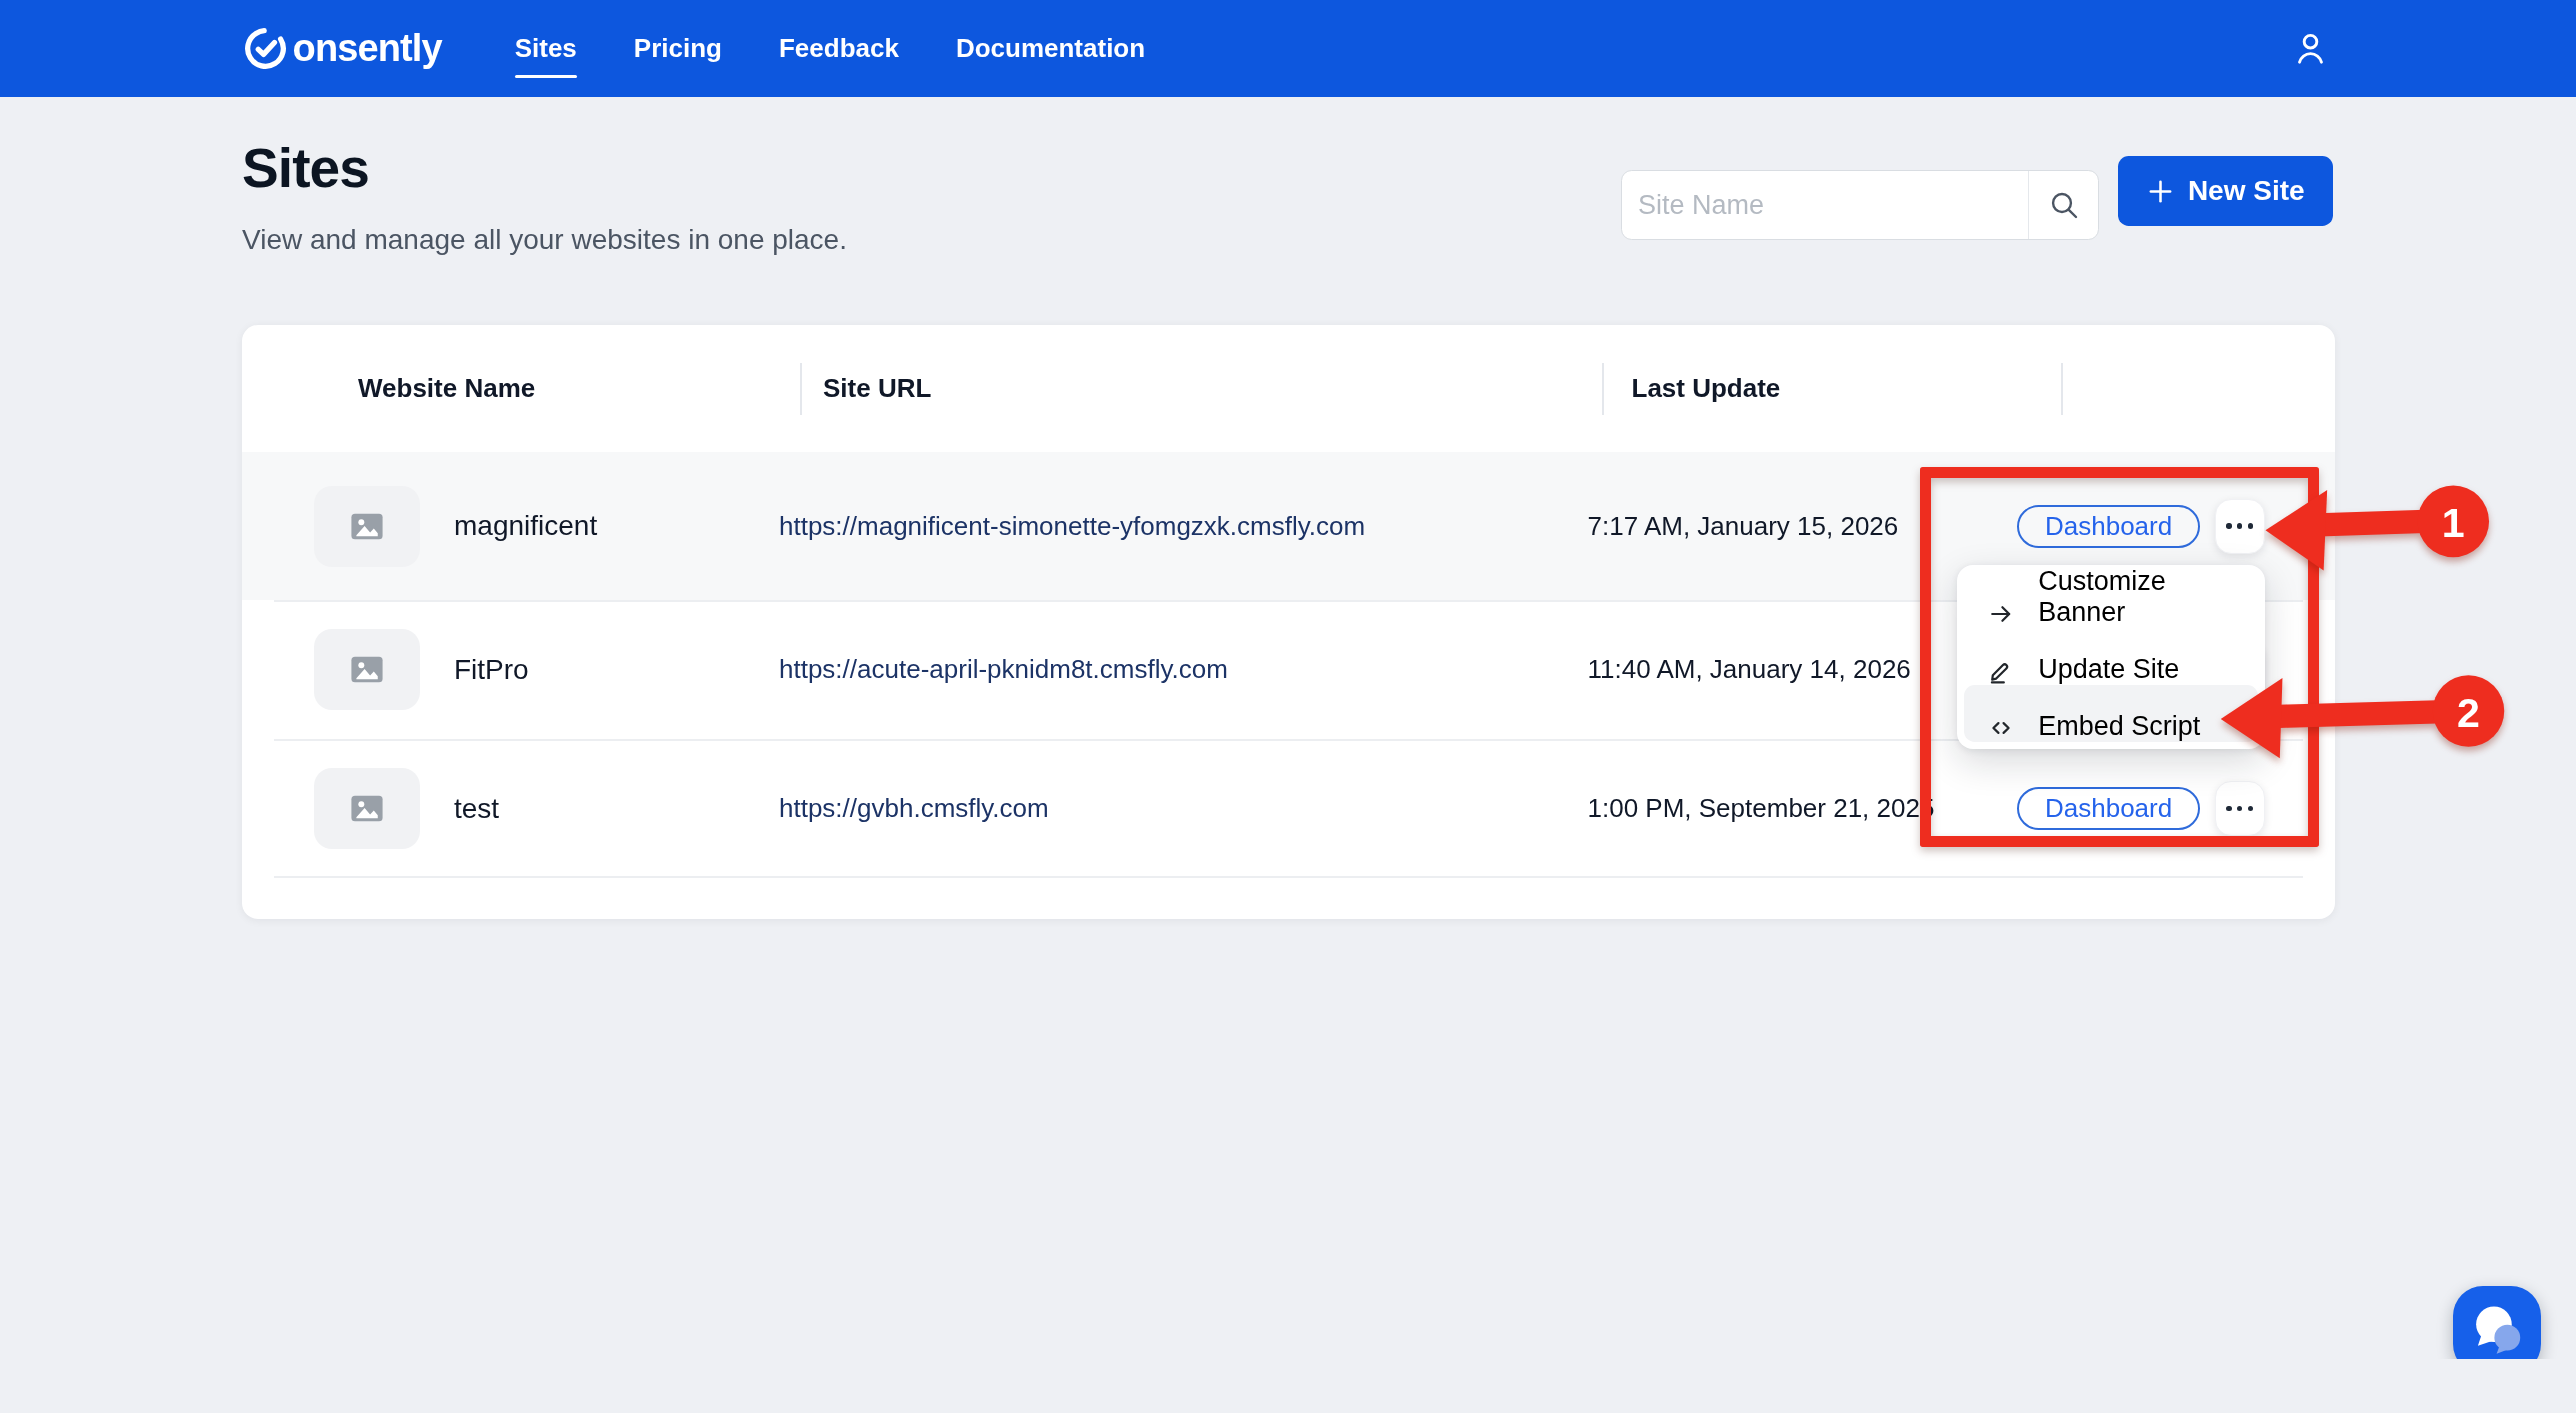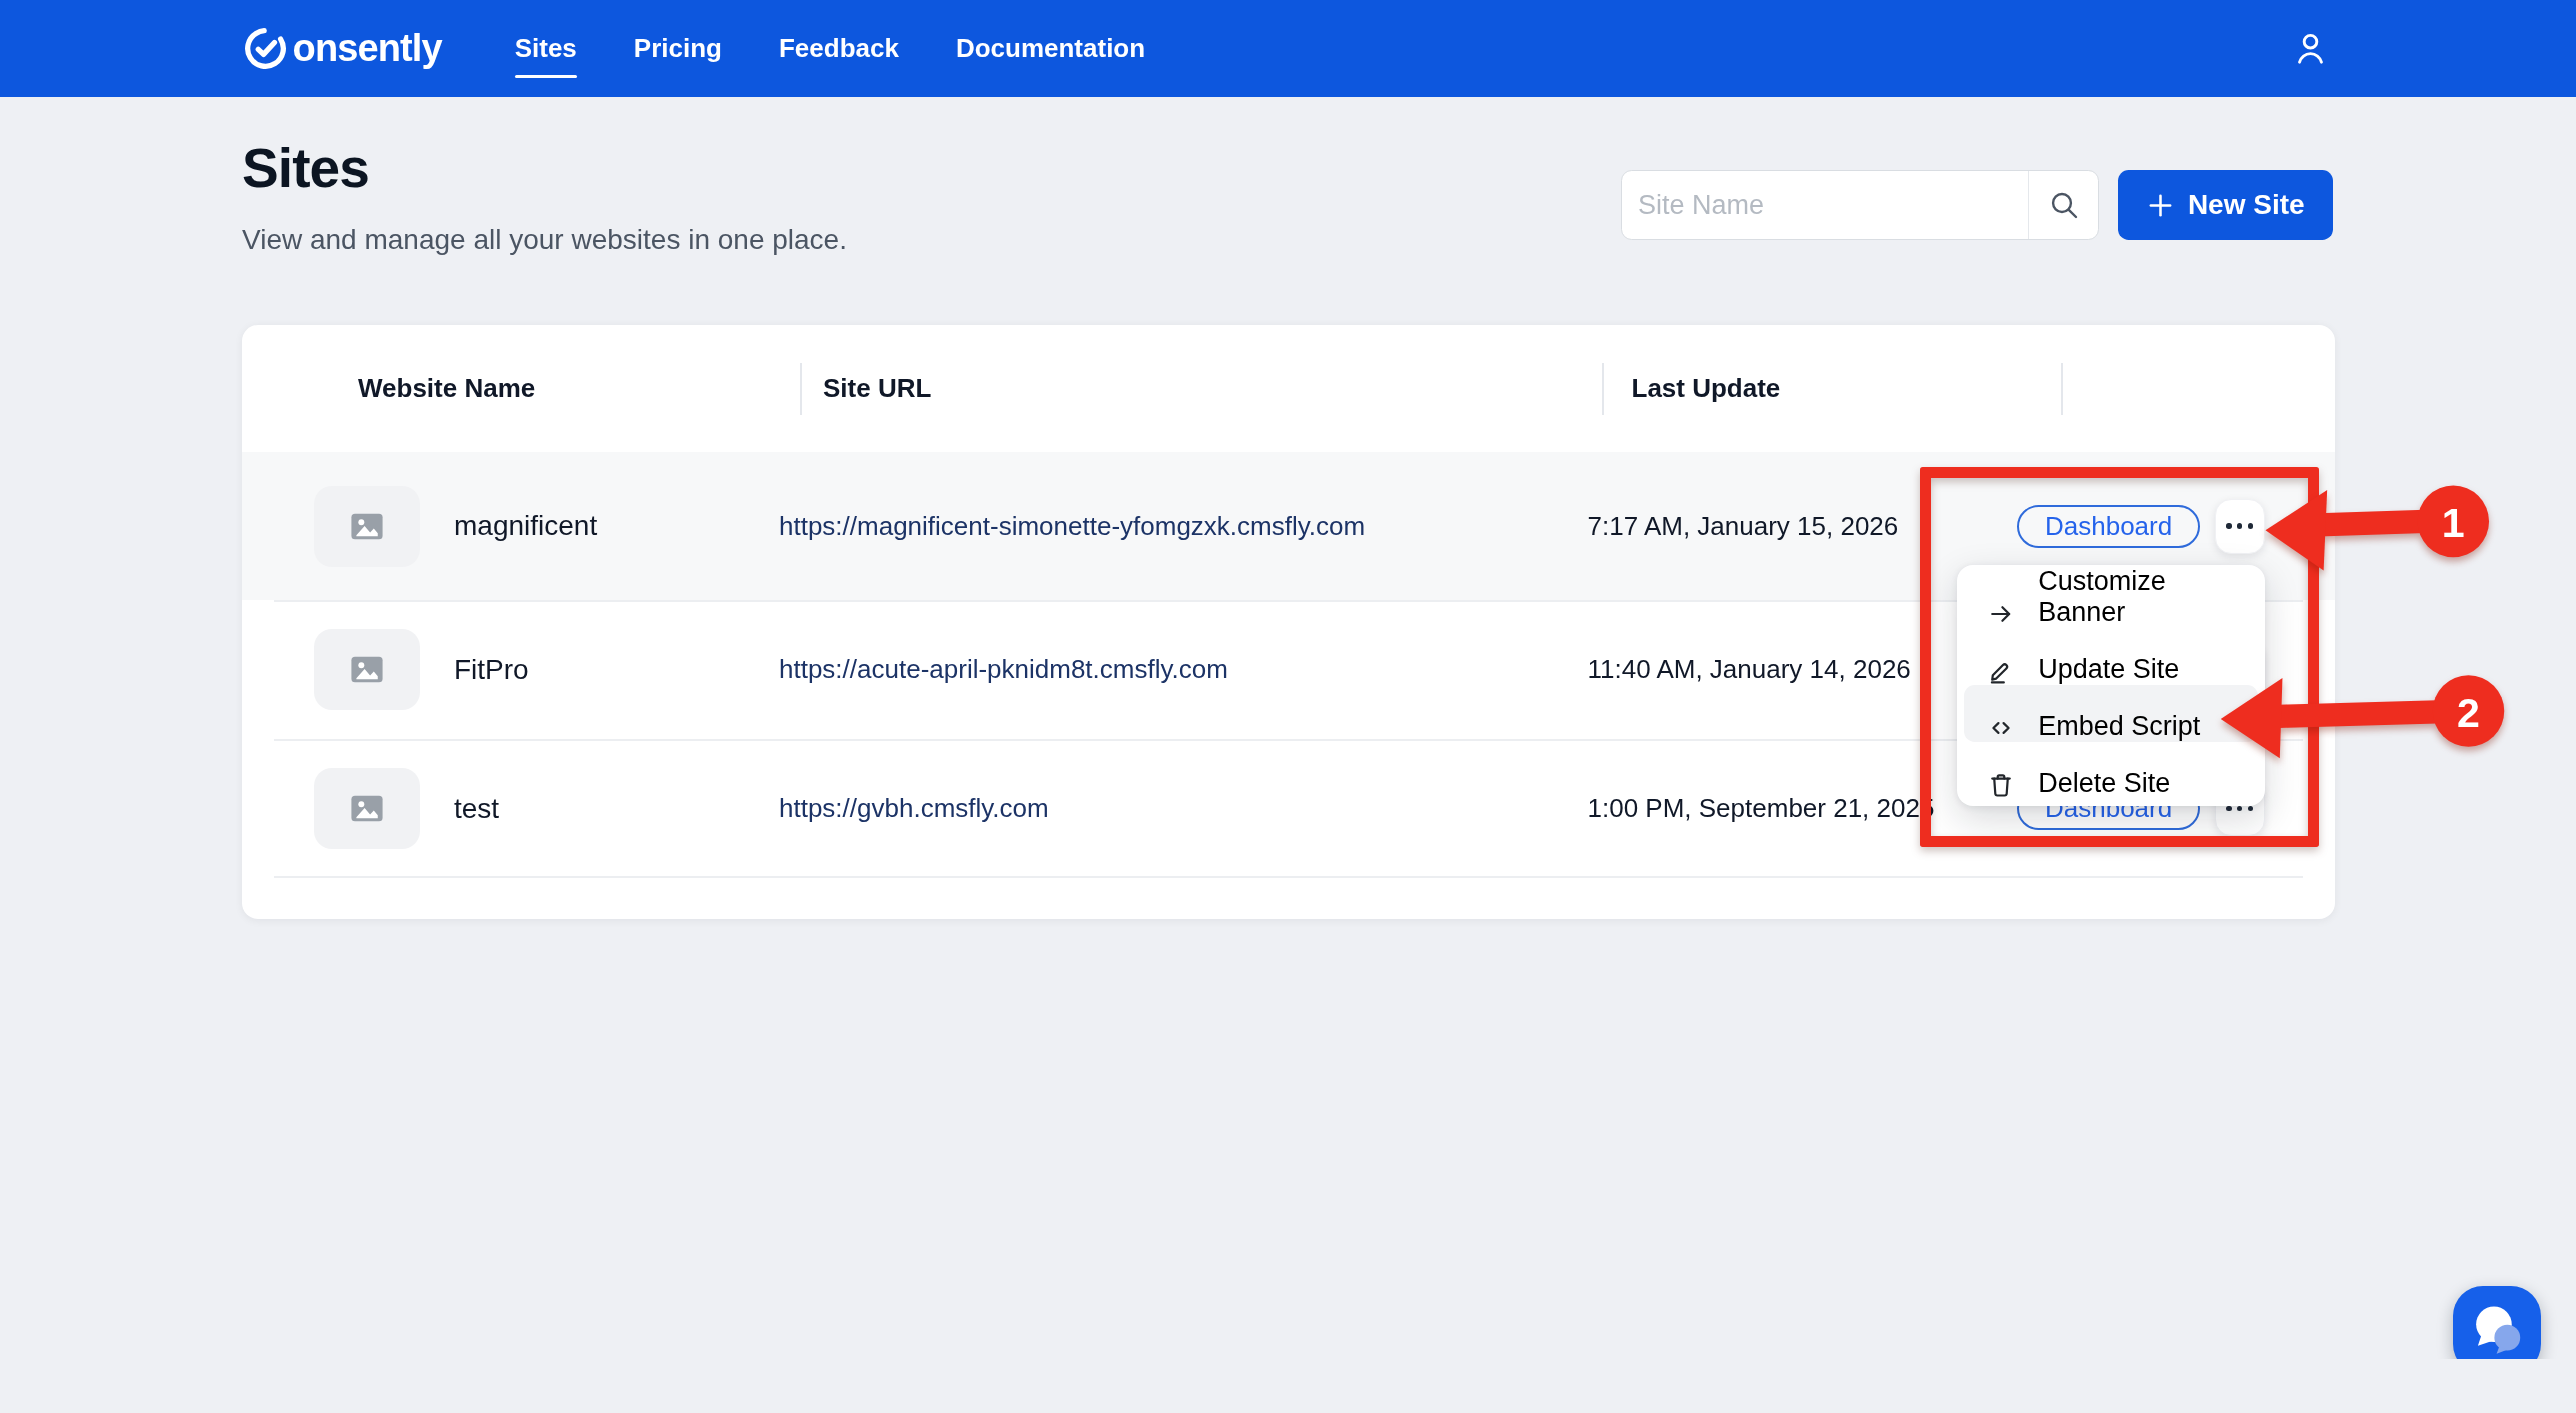--- a/index.html
+++ b/index.html
@@ -33,21 +33,21 @@
     background:#fff; border:1.8px solid #d9dde2; border-radius:10.7px; display:flex; overflow:hidden;
   }
   .searchbox input {
     flex:1; border:none; outline:none; padding:0 16px; font-size:27px;
     font-family:"Liberation Sans", sans-serif; color:#111827; background:transparent;
   }
   .searchbox input::placeholder { color:#b4bac2; }
   .search-seg { width:70px; border-left:1.8px solid #e5e8ec; display:flex; align-items:center; justify-content:center; cursor:pointer; }
 
   .new-site-btn {
-    position:absolute; left:2118px; top:170px; width:215px; height:70px;
+    position:absolute; left:2118px; top:156px; width:215px; height:70px;
     background:#0d57de; border:none; border-radius:10.7px; color:#fff;
     font-size:28px; font-weight:600; font-family:"Liberation Sans", sans-serif;
     display:flex; align-items:center; justify-content:center; gap:12.5px; cursor:pointer;
   }
 
   
   .card {
     position:absolute; left:242px; top:325px; width:2093px; height:594px;
     background:#fff; border-radius:16px; box-shadow:0 1.8px 9px rgba(16,24,40,.06);
   }
@@ -271,28 +271,20 @@
       </svg>
       <span>Update Site</span>
     </div>
     <div class="menu-item highlighted">
       <svg width="28" height="28" viewBox="0 0 24 24" fill="none" stroke="#22262b" stroke-width="1.9" stroke-linecap="round" stroke-linejoin="round">
         <path d="M9.8 7.8 5.5 12l4.3 4.2"></path>
           <path d="M14.2 7.8 18.5 12l-4.3 4.2"></path>
       </svg>
       <span>Embed Script</span>
     </div>
-    <div class="menu-item">
-      <svg width="28" height="28" viewBox="0 0 24 24" fill="none" stroke="#22262b" stroke-width="1.9" stroke-linecap="round" stroke-linejoin="round">
-        <path d="M4.5 6.5h15"></path>
-        <path d="M9.2 6.5V4.9a1.2 1.2 0 0 1 1.2-1.2h3.2a1.2 1.2 0 0 1 1.2 1.2v1.6"></path>
-        <path d="M6.2 6.5l.9 12.8a1.8 1.8 0 0 0 1.8 1.7h6.2a1.8 1.8 0 0 0 1.8-1.7l.9-12.8"></path>
-      </svg>
-      <span>Delete Site</span>
-    </div>
   </div>
 
   <div class="red-frame"></div>
 
   <svg class="anno-svg" width="2576" height="1413" viewBox="0 0 2880 1580">
     <g>
       <line x1="2592" y1="587" x2="2712" y2="583" stroke="#ee2d1f" stroke-width="26"></line>
       <polygon points="2533,593 2602,548 2598,638" fill="#ee2d1f"></polygon>
       <circle cx="2743" cy="583" r="40" fill="#ee2d1f"></circle>
       <text class="badge-num" x="2743" y="585" text-anchor="middle" dominant-baseline="central">1</text>

